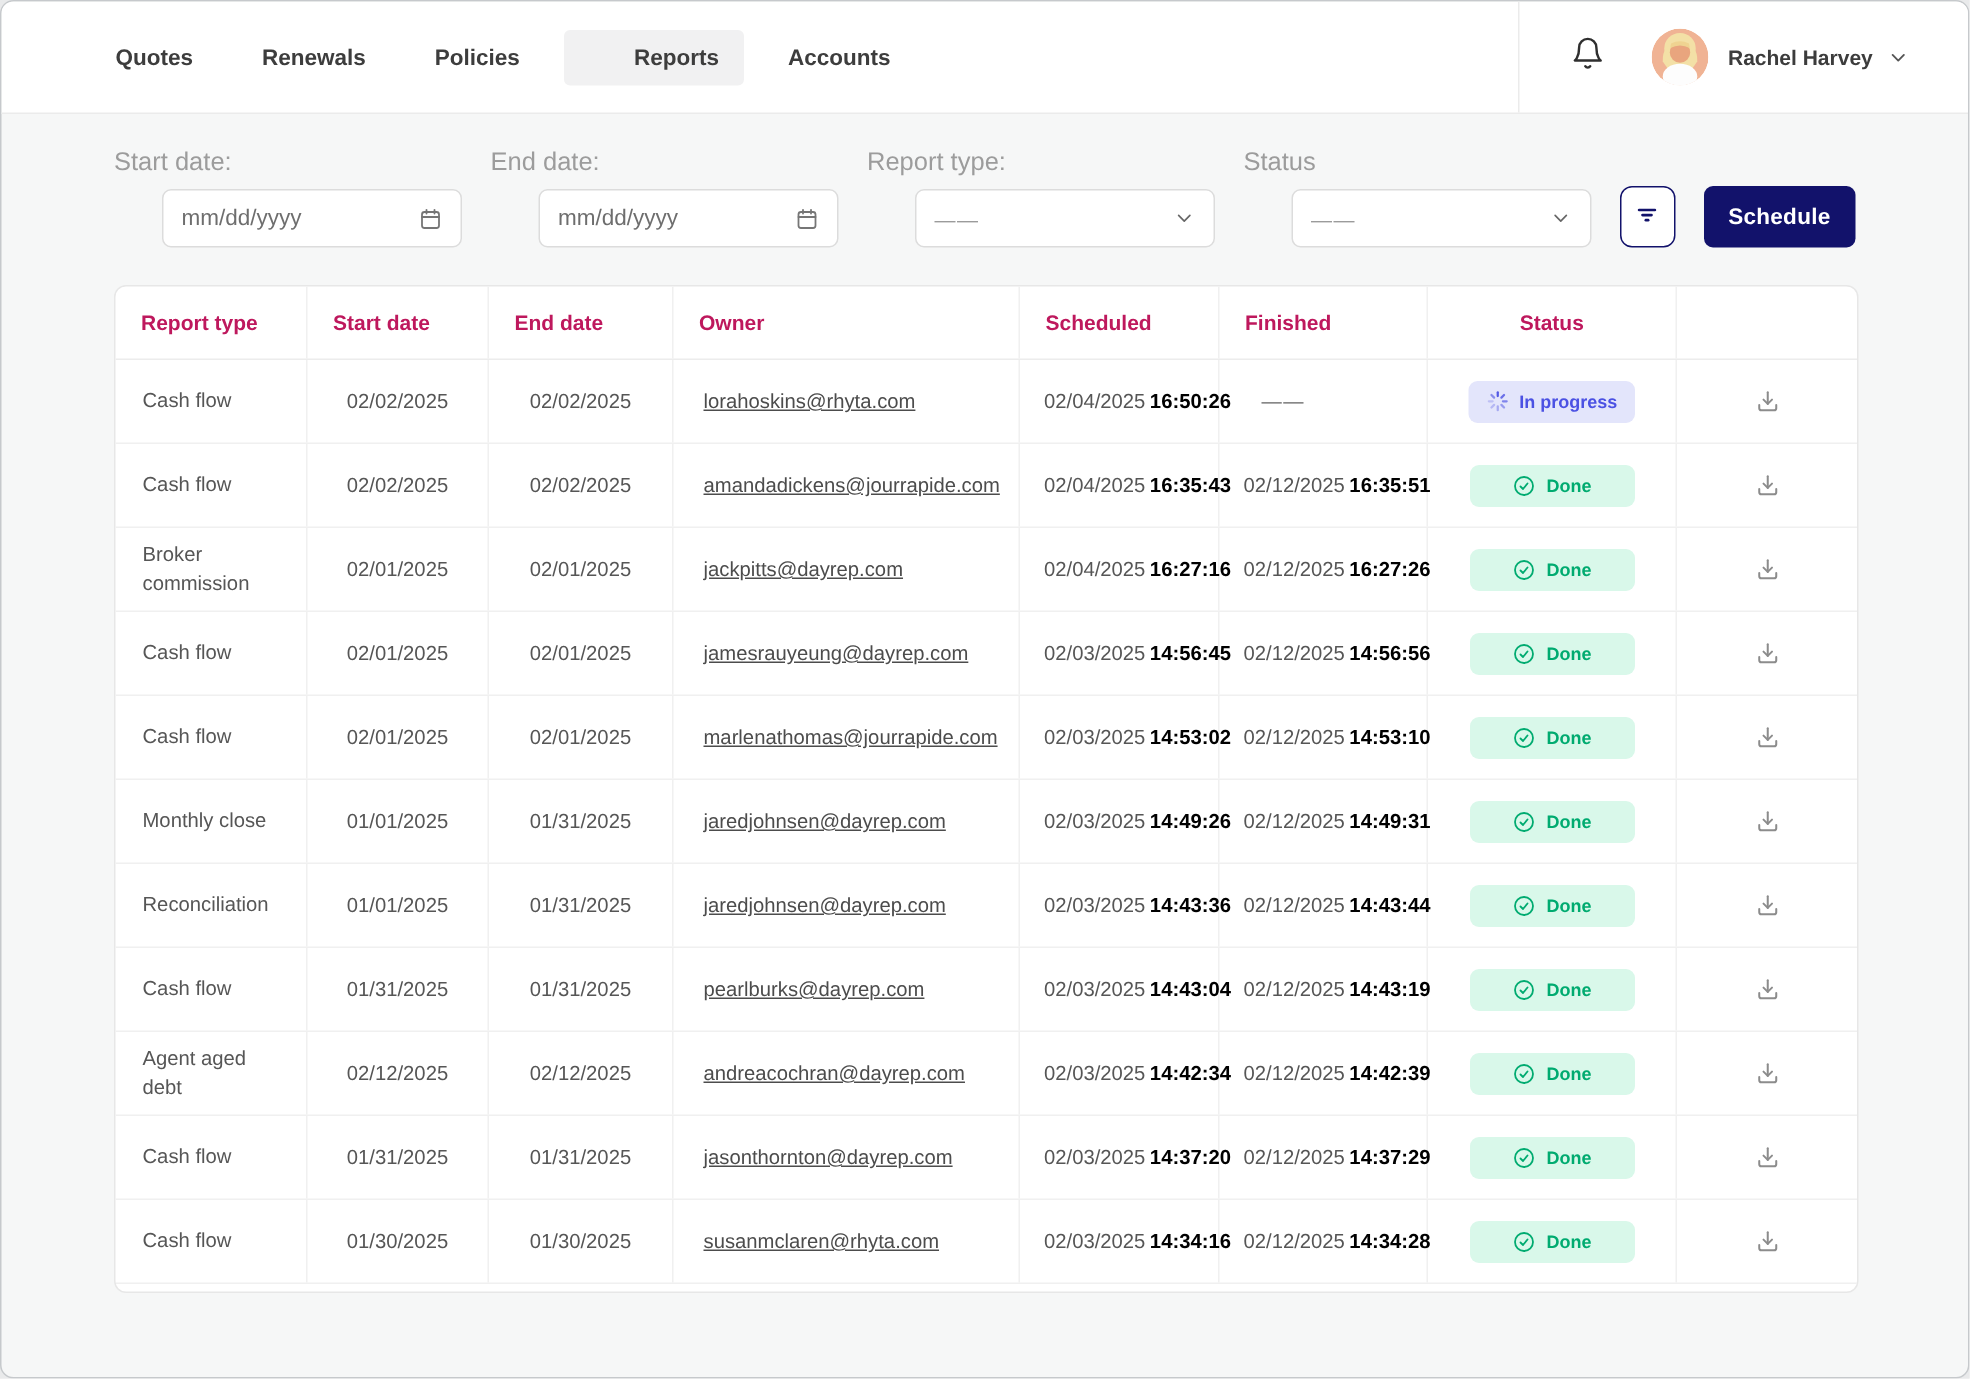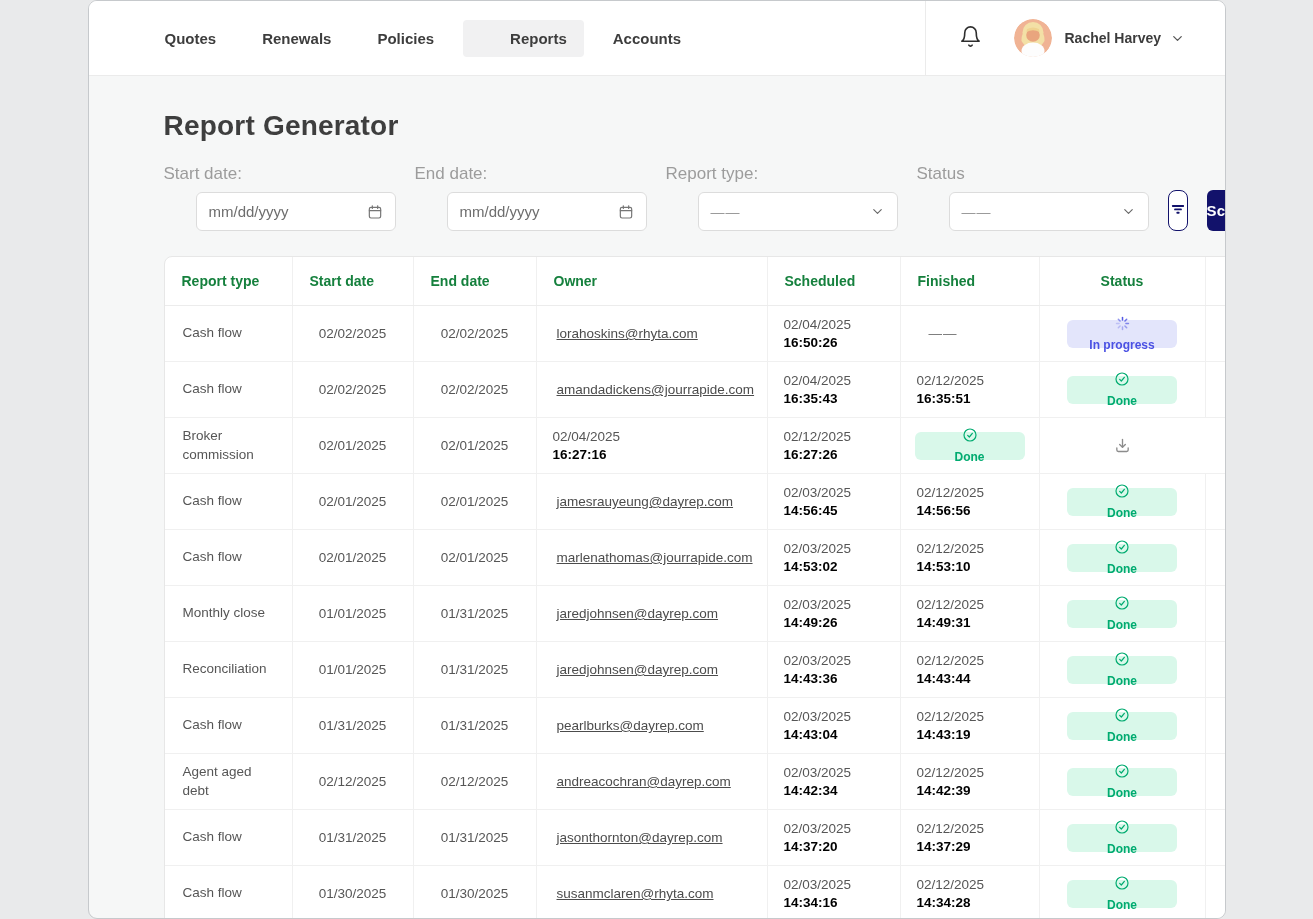--- a/index.html
+++ b/index.html
@@ -1,20 +1,20 @@
 <!DOCTYPE html>
 <html style="--accent: #12126b; --progressBg: #e3e5fb; --progressFg: #4b51e3; --doneBg: #d9f8ea; --doneFg: #00ab70;"><head>
 <meta charset="utf-8">
 <style>
   * { margin:0; padding:0; box-sizing:border-box; }
   html,body { background:#e9eaeb; }
   body { font-family:"Liberation Sans", sans-serif; }
 
   .frame {
-    position:relative; width:1138px; height:919px;
+    position:relative; width:1313px; height:919px;
     background:#f6f7f7; border:1px solid #c6c9cc; border-radius:9px;
     overflow:hidden; margin:0 auto;
   }
 
   
   .topbar {
     height:75px; background:#fff; border-bottom:1px solid #ebebeb;
     display:flex; align-items:stretch;
   }
   .nav { display:flex; align-items:center; gap:12px; padding-left:59px; flex:1; }
@@ -62,37 +62,37 @@
   
   .table-card {
     margin:25px 75px 0 75px; width:1163px; height:672px;
     background:#fff; border:1px solid #e7e7e7; border-radius:8px; overflow:hidden;
   }
   .tr { display:grid; grid-template-columns:128px 121px 123px 231px 133px 139px 166px auto; }
   .thead { height:49px; border-bottom:1px solid #ececec; }
   .row { height:56px; border-bottom:1px solid #f0f0f0; }
   .td, .th { display:flex; align-items:center; border-right:1px solid #f0f0f0; min-width:0; }
   .td:last-child, .th:last-child { border-right:none; }
-  .th { font-size:14px; font-weight:700; color:#15803d; padding-left:17px; }
+  .th { font-size:14px; font-weight:700; color:#be185d; padding-left:17px; }
   .th.c-status { justify-content:center; padding-left:0; }
   .td { font-size:13.5px; color:#565656; }
   .td.c-type { padding:0 12px 0 18px; line-height:1.35; }
   .td.c-date { justify-content:center; }
   .td.c-owner { padding-left:20px; }
   .owner-link { color:#4c4c4c; text-decoration:underline; cursor:pointer; }
   .td.c-sched { padding-left:16px; }
-  .dt-stack { display:flex; flex-direction:column; gap:3px; }
+  .dt-stack { display:flex; flex-direction:row; gap:3px; }
   .dt-date { color:#565656; }
   .dt-time { color:#000000; font-weight:700; }
   .dt-empty { color:#6f6f6f; padding-left:12px; letter-spacing:1px; }
   .td.c-status { justify-content:center; }
   .badge {
     display:inline-flex; align-items:center; justify-content:center; gap:7px;
     min-width:110px; height:28px; padding:0 12px; border-radius:6px;
-    font-size:12px; font-weight:700;flex-direction:column;
+    font-size:12px; font-weight:700;
   }
   .badge-progress { background:var(--progressBg); color:var(--progressFg); }
   .badge-done { background:var(--doneBg); color:var(--doneFg); }
   .td.c-action { justify-content:center; }
   .dl-btn { width:28px; height:28px; display:flex; align-items:center; justify-content:center; cursor:pointer; background:none; border:none; }
 </style>
 </head>
 <body>
 
 <div class="frame">
@@ -128,21 +128,20 @@
         <span class="user-name">Rachel Harvey</span>
         <span class="user-chevron">
           <svg width="15" height="15" viewBox="0 0 24 24" fill="none" stroke="#555" stroke-width="2" stroke-linecap="round" stroke-linejoin="round">
               <polyline points="6 9 12 15 18 9"></polyline>
             </svg>
         </span>
       </div>
     </div>
   </header>
 
-  <h1 class="page-title">Report Generator</h1>
 
   <div class="filters">
     <div class="filter-group">
       <span class="filter-label">Start date:</span>
       <div class="control">
         <input type="text" placeholder="mm/dd/yyyy" style="">
         <span class="icon-btn-calendar">
           <svg width="16" height="16" viewBox="0 0 24 24" fill="none" stroke="#767676" stroke-width="1.8" stroke-linecap="round">
               <rect x="3.5" y="5" width="17" height="16" rx="2.5"></rect>
               <line x1="8" y1="2.8" x2="8" y2="6.6"></line>
@@ -296,20 +295,23 @@
                   <line x1="12" y1="3.5" x2="12" y2="14.5"></line>
                 </svg>
               </span>
             </button>
           </div>
         </div>
         <div class="tr row">
           <div class="td c-type">Broker commission</div>
           <div class="td c-date">02/01/2025</div>
           <div class="td c-date">02/01/2025</div>
+          <div class="td c-owner">
+            <span class="owner-link">jackpitts@dayrep.com</span>
+          </div>
           <div class="td c-sched">
             <div class="dt-stack">
               <span class="dt-date">02/04/2025</span>
               <span class="dt-time">16:27:16</span>
             </div>
           </div>
           <div class="td c-sched">
             <div class="dt-stack">
               <span class="dt-date">02/12/2025</span>
               <span class="dt-time">16:27:26</span>

